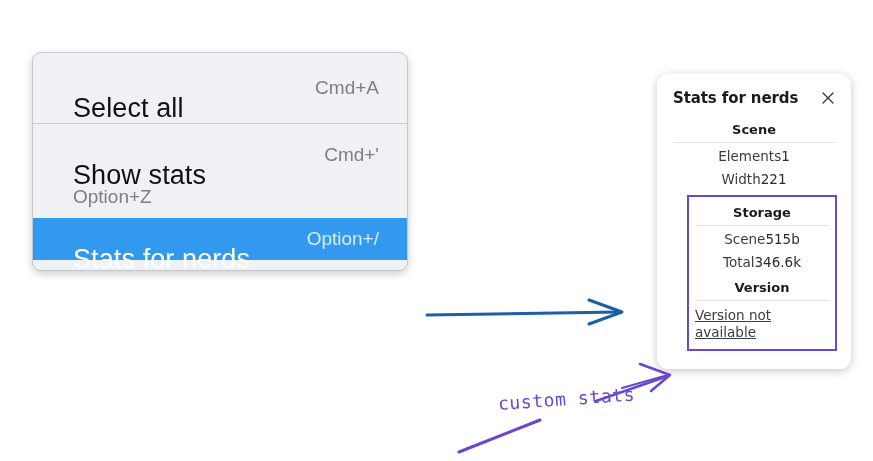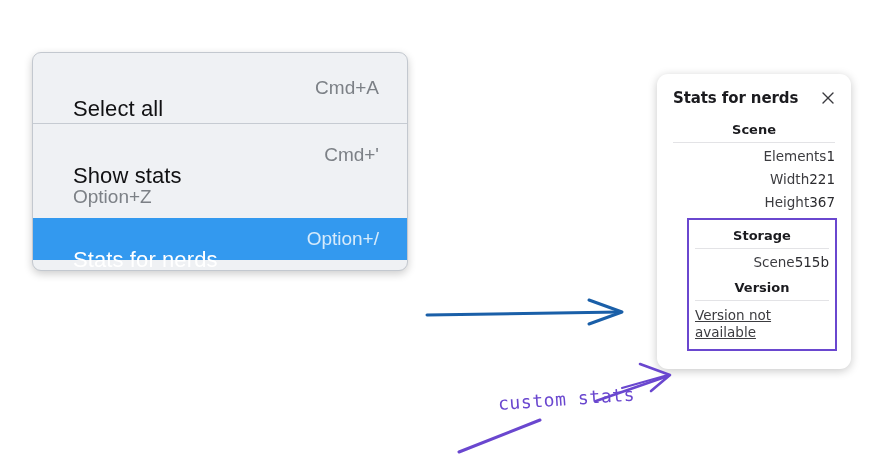--- a/index.html
+++ b/index.html
@@ -29,21 +29,21 @@
   .menu-item{
     display:flex;
     align-items:center;
     justify-content:space-between;
     height:42px;
     padding:0 28px 0 40px;
     box-sizing:border-box;
     cursor:default;
   }
   .menu-item .mi-label{
-    font-size:22px;
+    font-size:27px;
     color:#111113;
     letter-spacing:.1px;
     white-space:nowrap;
     margin-top:41px;
   }
   .menu-item .mi-shortcut{
     font-size:19px;
     color:#7c8086;
     white-space:nowrap;
   }
@@ -90,21 +90,21 @@
     font-size:13px;
     font-weight:bold;
     color:#1b1b1f;
     padding:6px 0 5px 0;
   }
   .sp-rule{ height:1px; background:#e3e3e6; margin:0 2px 2px 2px; }
 
   .sp-row{
     display:flex;
     align-items:center;
-    justify-content:flex-end;
+    justify-content:center;
     font-size:13.5px;
     color:#3c3c40;
     padding:3px 2px;
     line-height:17px;
   }
   .sp-row .sp-val{ color:#2b2b2f; }
 
   .sp-plain{
     font-size:13.5px;
     color:#3c3c40;
@@ -186,35 +186,35 @@
       <div class="sp-section-title">Scene</div>
       <div class="sp-rule"></div>
       <div class="sp-row">
         <span class="sp-key">Elements</span>
         <span class="sp-val">1</span>
       </div>
       <div class="sp-row">
         <span class="sp-key">Width</span>
         <span class="sp-val">221</span>
       </div>
-      <div class="sp-row">
-        <span class="sp-key">Height</span>
-        <span class="sp-val">367</span>
-      </div>
     </div>
 
     <div class="highlight-box">
 
       <div>
         <div class="sp-section-title">Storage</div>
         <div class="sp-rule"></div>
         <div class="sp-row">
           <span class="sp-key">Scene</span>
           <span class="sp-val">515b</span>
         </div>
+        <div class="sp-row">
+          <span class="sp-key">Total</span>
+          <span class="sp-val">346.6k</span>
+        </div>
       </div>
 
       <div>
         <div class="sp-section-title">Version</div>
         <div class="sp-rule"></div>
         <div class="sp-plain">Version not available</div>
       </div>
 
     </div>
   </div>

